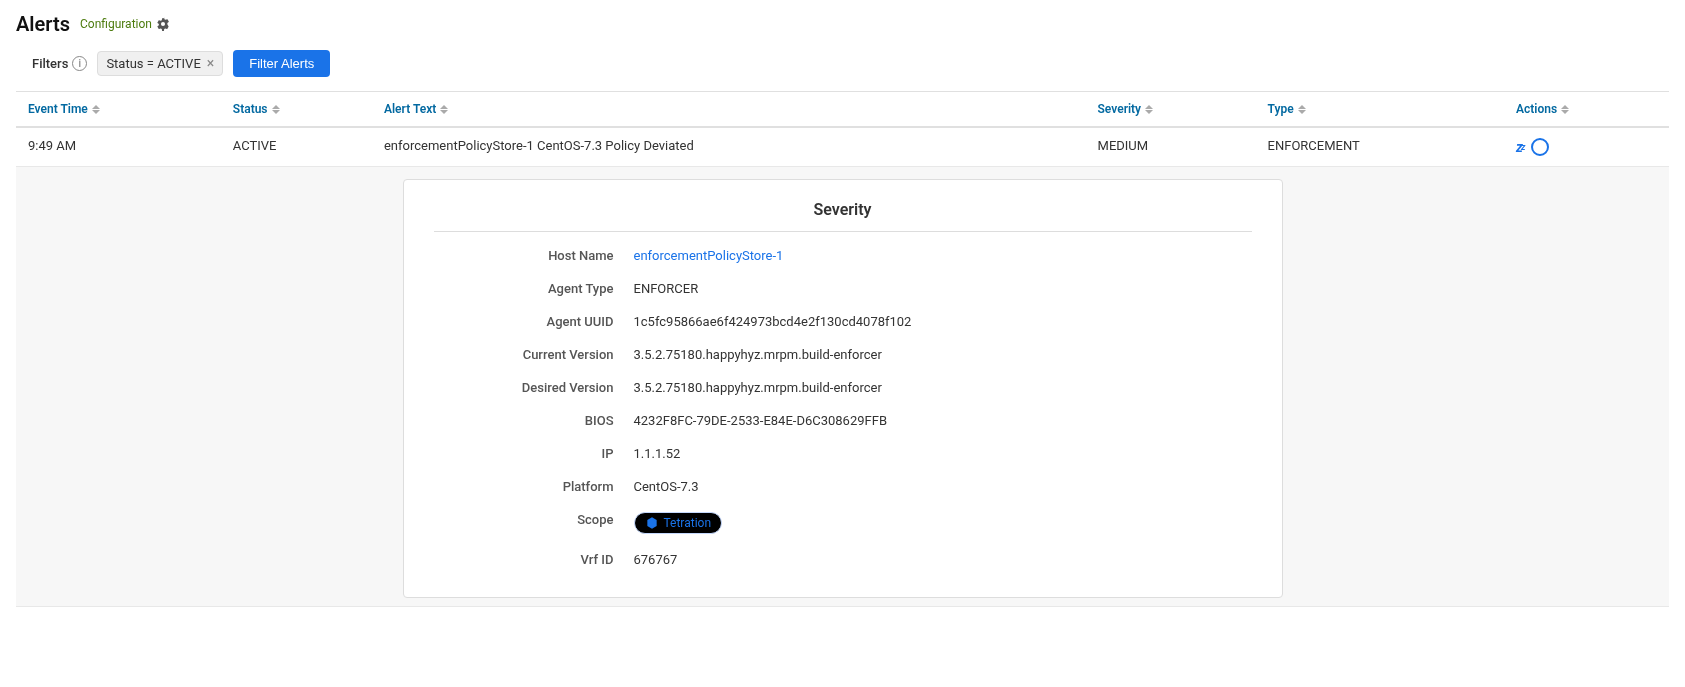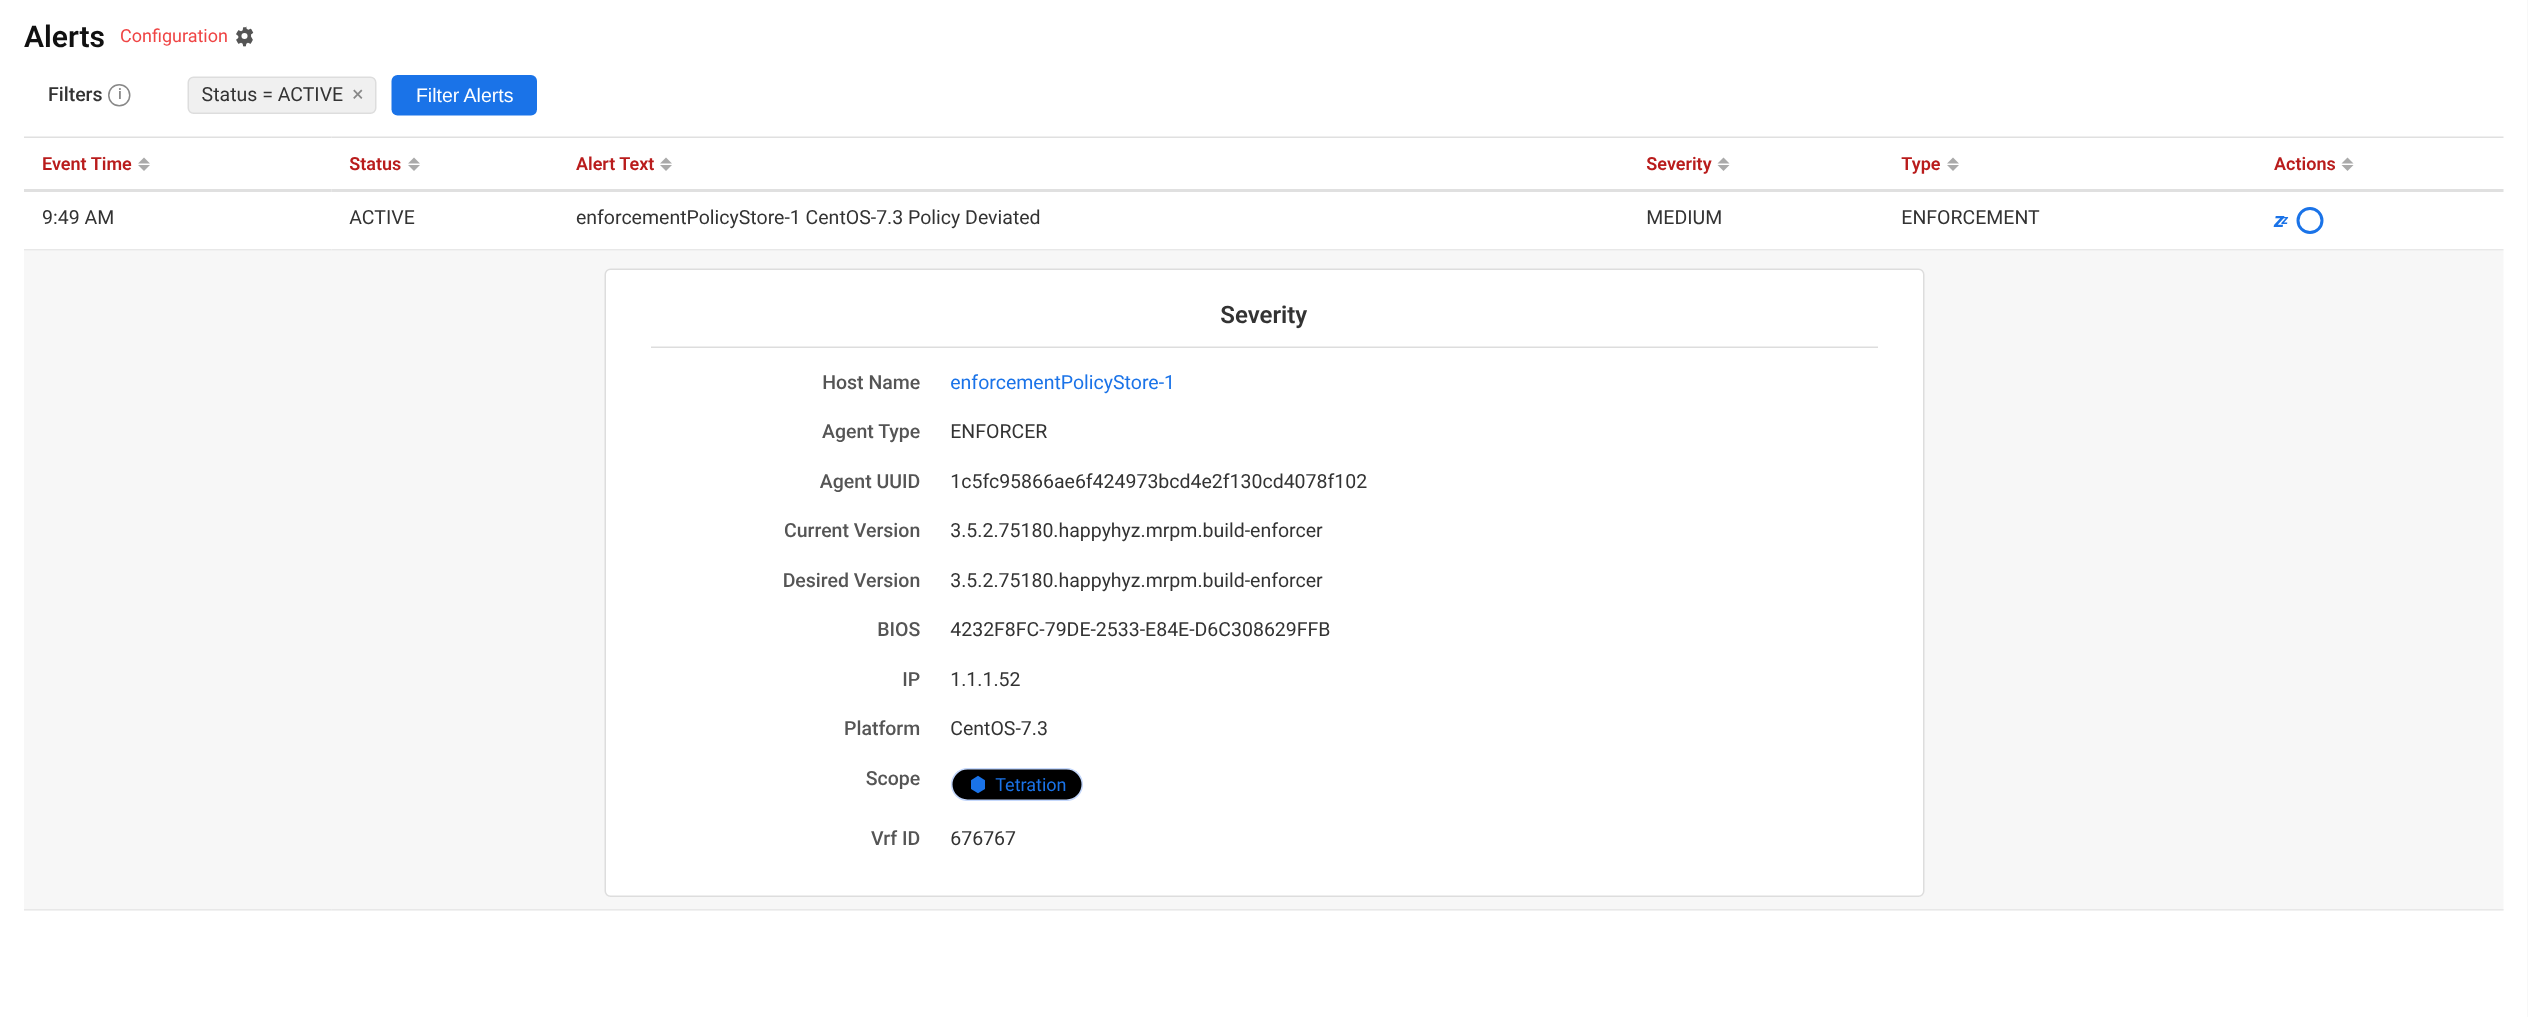--- a/index.html
+++ b/index.html
@@ -25,21 +25,21 @@
     }
     .page-title {
       font-size: 20px;
       font-weight: 600;
       color: #111;
     }
     .config-link {
       display: flex;
       align-items: center;
       gap: 4px;
-      color: #ef4444;
+      color: #4d7c0f;
       font-size: 12px;
       cursor: pointer;
       text-decoration: none;
     }
     .gear-icon {
       width: 14px;
       height: 14px;
       fill: #555;
     }
 
@@ -74,21 +74,20 @@
     .filter-pill {
       display: flex;
       align-items: flex-start;
       gap: 6px;
       background: #f0f0f0;
       border: 1px solid #ddd;
       border-radius: 4px;
       padding: 4px 8px;
       font-size: 13px;
       color: #333;
-      margin-left: 28px;
     }
     .filter-pill .clear-icon {
       cursor: pointer;
       color: #888;
       font-size: 14px;
       line-height: 1;
     }
     .filter-alerts-btn {
       background: #1a73e8;
       color: #fff;
@@ -108,21 +107,21 @@
     }
     .alerts-table thead tr {
       border-bottom: 2px solid #e0e0e0;
       border-top: 1px solid #e0e0e0;
     }
     .alerts-table th {
       text-align: left;
       padding: 10px 12px;
       font-size: 12px;
       font-weight: 600;
-      color: #b91c1c;
+      color: #0369a1;
       white-space: nowrap;
       user-select: none;
     }
     .col-header-inner {
       display: flex;
       align-items: center;
       gap: 4px;
       cursor: pointer;
     }
     .sort-icon {

